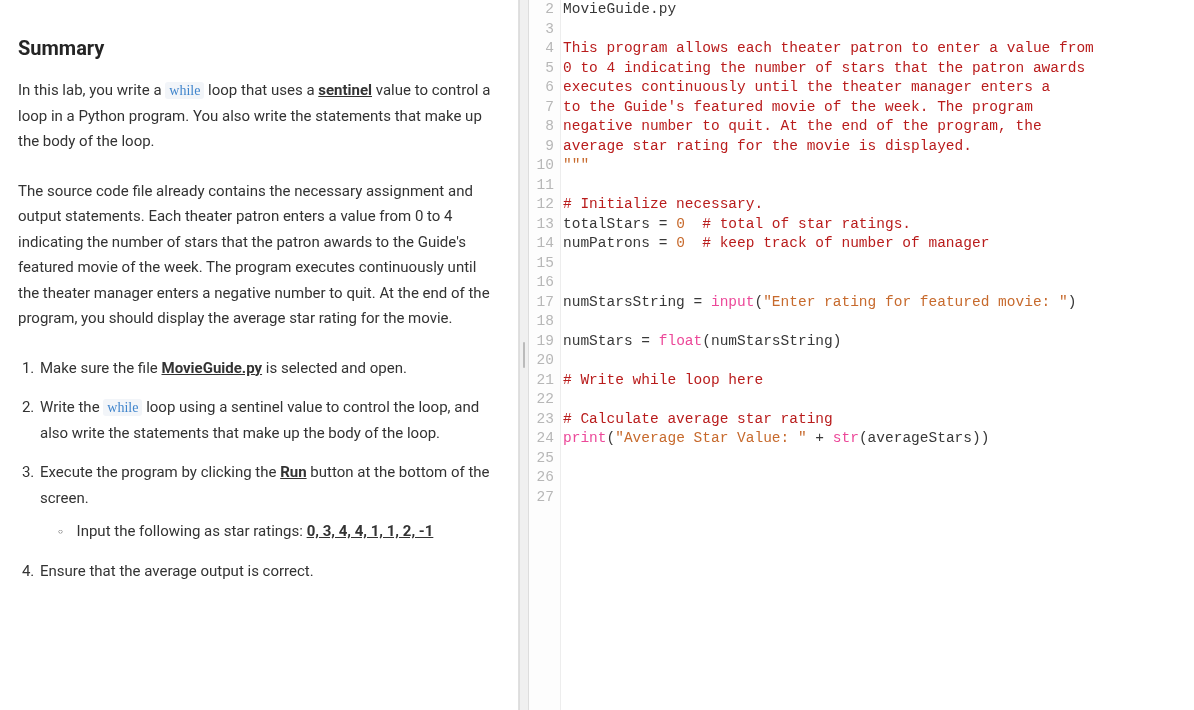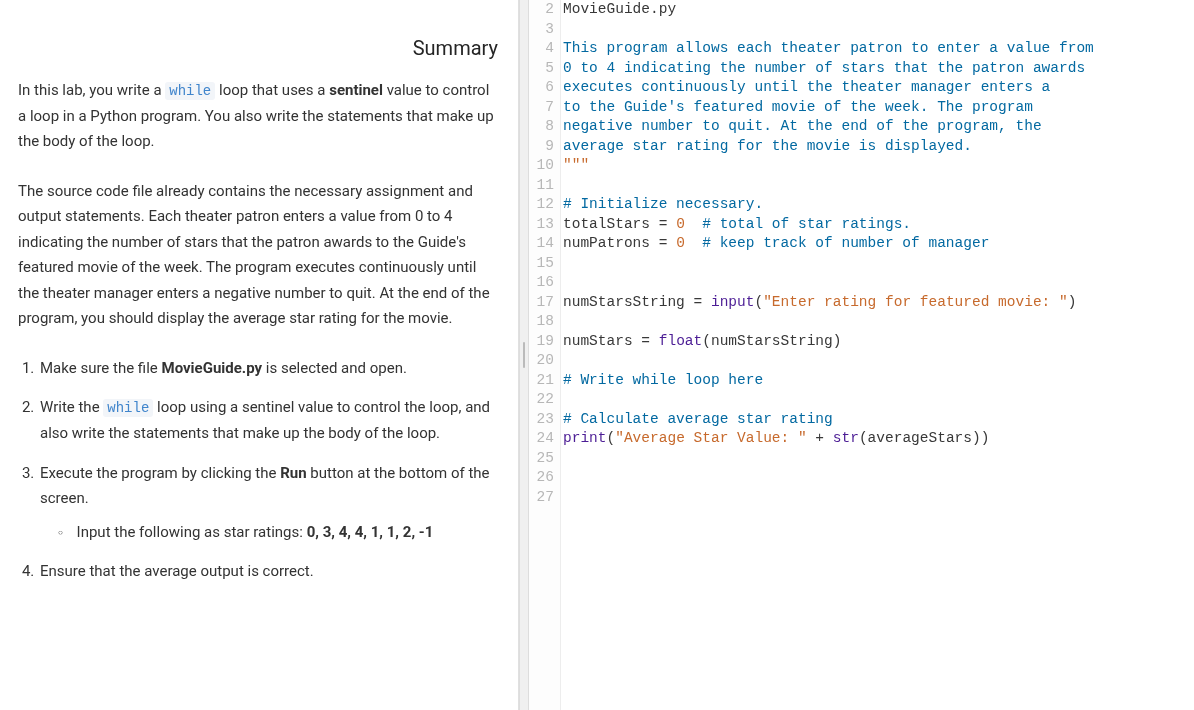--- a/index.html
+++ b/index.html
@@ -17,25 +17,24 @@
       overflow: hidden;
     }
     .left-panel {
       width: 519px;
       padding: 16px 20px 20px 18px;
       overflow-y: auto;
       border-right: 1px solid #e0e0e0;
     }
     .left-panel h2 {
       font-size: 20px;
-      font-weight: 400;
+      font-weight: 700;
       color: #252525;
       margin-top: 22px;
       margin-bottom: 18px;
-      text-align: right;
     }
     .left-panel h2:first-child {
       margin-top: 20px;
     }
     .left-panel p {
       font-size: 15px;
       line-height: 1.7;
       color: #333;
       margin-bottom: 24px;
     }
@@ -56,30 +55,31 @@
     }
     .left-panel ul li::before {
       content: "○";
       font-size: 8px;
       display: inline-block;
       margin-right: 10px;
       vertical-align: middle;
       color: #333;
     }
     .code-inline {
-      font-family: Liberation Mono, monospace;
+      font-family: Liberation Serif, serif;
       color: #4085cc;
       background: #f2f5f9;
       padding: 1px 4px;
       border-radius: 3px;
       font-size: 14px;
       margin-top: 34px;
     }
     .bold {
       font-weight: 700;
+      text-decoration: underline;
     }
     .divider {
       width: 10px;
       background: #f0f0f0;
       border-left: 1px solid #ddd;
       border-right: 1px solid #ddd;
       cursor: col-resize;
       display: flex;
       align-items: center;
       justify-content: center;
@@ -117,24 +117,24 @@
     }
     .code-lines {
       flex: 1;
       padding-left: 2px;
     }
     .code-lines .line {
       height: 19.5px;
       white-space: pre;
       color: #383838;
     }
-    .tok-comment { color: #0369a1; }
+    .tok-comment { color: #b91c1c; }
     .tok-string  { color: #c76a2d; }
     .tok-number  { color: #c76a2d; }
-    .tok-func    { color: #4c1d95; }
+    .tok-func    { color: #ec4899; }
     .tok-op      { color: #383838; }
     .tok-ident   { color: #383838; }
   </style>
 </head>
 <body>
 
 <div class="left-panel">
   <h2>Summary</h2>
 
   <p>

